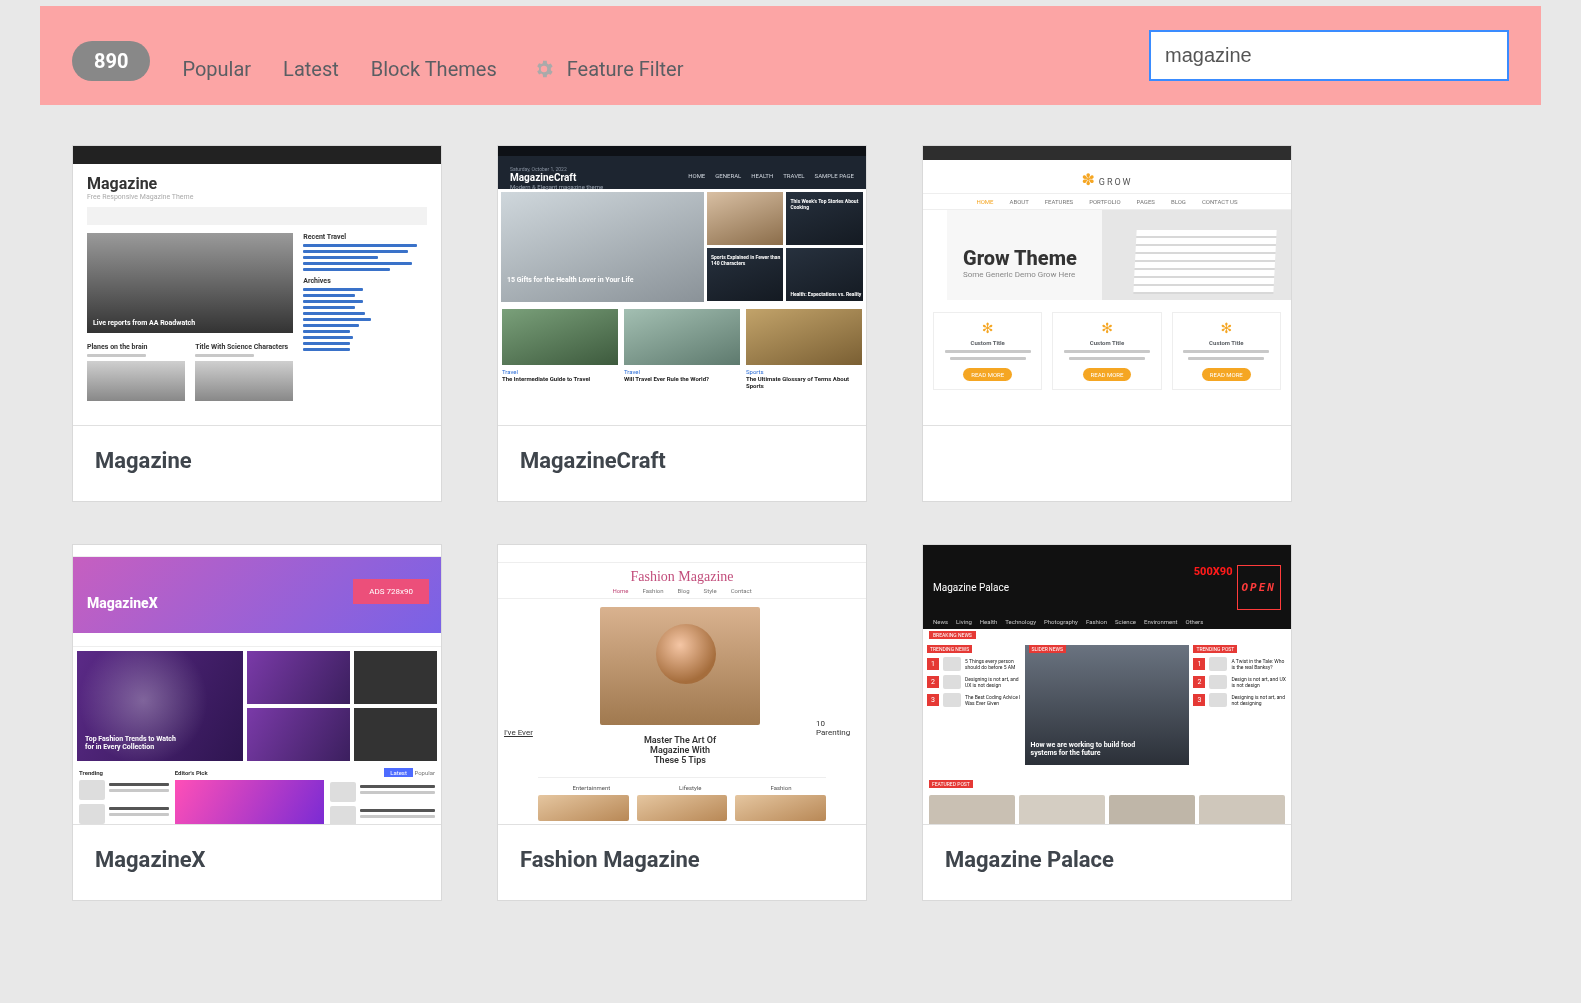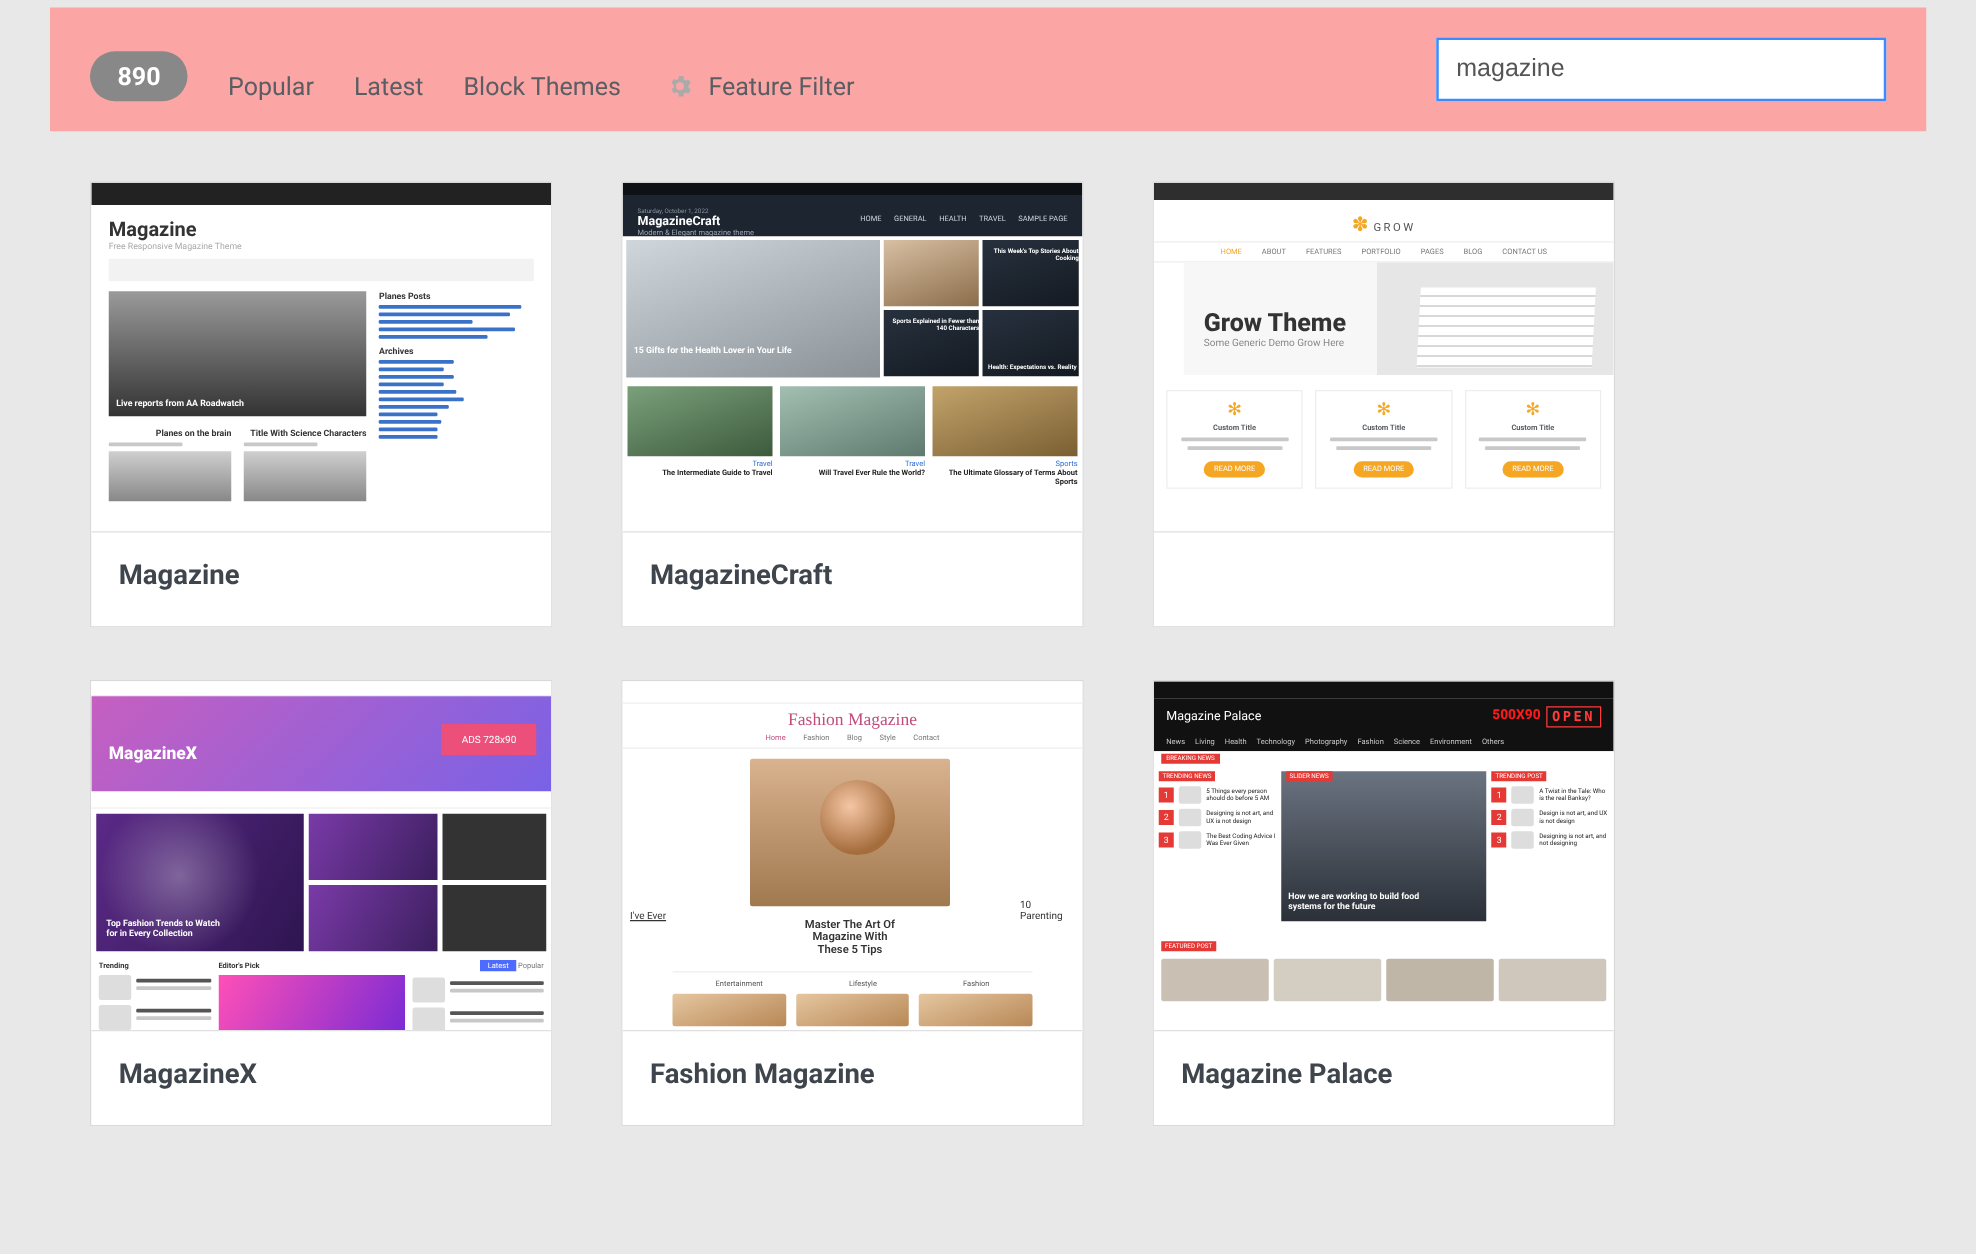--- a/index.html
+++ b/index.html
@@ -81,21 +81,21 @@
   }
   .card-title{
     font-size:22px;
     font-weight:700;
     color:#3f454c;
     padding:22px 22px 28px;
   }
   
   .t-nav{height:18px;background:#222;}
   .t-nav.lite{background:#f2f2f2;}
-  .t-row{display:flex;gap:6px;text-align:right;}
+  .t-row{display:flex;gap:6px;}
   .t-col{flex:1;}
   .t-box{background:#ddd;border-radius:2px;}
   .t-txt{height:5px;background:#c8c8c8;border-radius:1px;margin:3px 0;}
   .t-txt.sm{height:3px;}
   .t-txt.blue{background:#3a72c9;}
   .t-txt.dk{background:#555;}
   .gap4{gap:4px;}
   .overlay-txt{position:absolute;color:#fff;font-size:7px;font-weight:700;}
   .pill{border-radius:999px;display:inline-block;}
   
@@ -134,21 +134,21 @@
   .c5-hero{margin:8px 52px 0;height:118px;background:linear-gradient(180deg,#d9b28f,#a0794f);border-radius:2px;position:relative;overflow:hidden;}
   .c5-hero::after{content:"";position:absolute;left:35%;top:14%;width:60px;height:60px;border-radius:50%;background:radial-gradient(circle at 40% 35%,#f5c6a5,#a56d3c 70%);}
   .c5-cap{font-size:9px;text-align:center;color:#333;margin:10px 90px 0;font-weight:600;}
 
   .c6-top{height:14px;background:#111;}
   .c6-brand{display:flex;align-items:center;justify-content:space-between;background:#111;padding:6px 10px;}
   .c6-brand .n{color:#fff;font-size:10px;}
   .c6-ad{display:flex;gap:4px;}
   .neon{font-size:11px;font-weight:800;}
   .n-red{color:#ff1a1a;}
-  .open{color:#ff3b3b;font-family:monospace;letter-spacing:2px;border:1px solid #ff3b3b;padding:1px 4px;}
+  .open{color:#ff3b3b;font-family:monospace;letter-spacing:2px;border:1px solid #ff3b3b;padding:15px 4px;font-style:italic;}
   .c6-tabs{background:#111;display:flex;gap:8px;padding:2px 10px 4px;}
   .c6-tabs span{font-size:6px;color:#c8c8c8;}
   .c6-body{display:flex;gap:4px;padding:4px;}
   .c6-side{width:26%;display:flex;flex-direction:column;gap:4px;}
   .c6-row{display:flex;gap:4px;align-items:center;}
   .numbox{width:12px;height:12px;background:#e53935;color:#fff;font-size:7px;display:flex;align-items:center;justify-content:center;}
   .c6-center{flex:1;height:120px;background:linear-gradient(180deg,#6a7380,#2b3038);position:relative;}
   .c6-center .h{position:absolute;left:6px;bottom:8px;color:#fff;font-size:7px;font-weight:700;width:70%;}
 </style>
 </head>
@@ -193,21 +193,21 @@
               <div style="height:40px;background:linear-gradient(180deg,#cfcfcf,#888);margin-top:4px;"></div>
             </div>
             <div class="t-col">
               <div style="font-size:7px;color:#333;font-weight:700;">Title With Science Characters</div>
               <div class="t-txt sm" style="width:60%;"></div>
               <div style="height:40px;background:linear-gradient(180deg,#cfcfcf,#888);margin-top:4px;"></div>
             </div>
           </div>
         </div>
         <div style="flex:.9;">
-          <div style="font-size:7px;color:#333;font-weight:700;margin-bottom:3px;">Planes Posts</div>
+          <div style="font-size:7px;color:#333;font-weight:700;margin-bottom:3px;">Recent Travel</div>
           <div class="t-txt sm blue" style="width:92%;"></div>
             <div class="t-txt sm blue" style="width:85%;"></div>
             <div class="t-txt sm blue" style="width:60%;"></div>
             <div class="t-txt sm blue" style="width:88%;"></div>
             <div class="t-txt sm blue" style="width:70%;"></div>
           <div style="font-size:7px;color:#333;font-weight:700;margin:6px 0 3px;">Archives</div>
           <div class="t-txt sm blue" style="width:48%;"></div>
             <div class="t-txt sm blue" style="width:42%;"></div>
             <div class="t-txt sm blue" style="width:48%;"></div>
             <div class="t-txt sm blue" style="width:42%;"></div>

